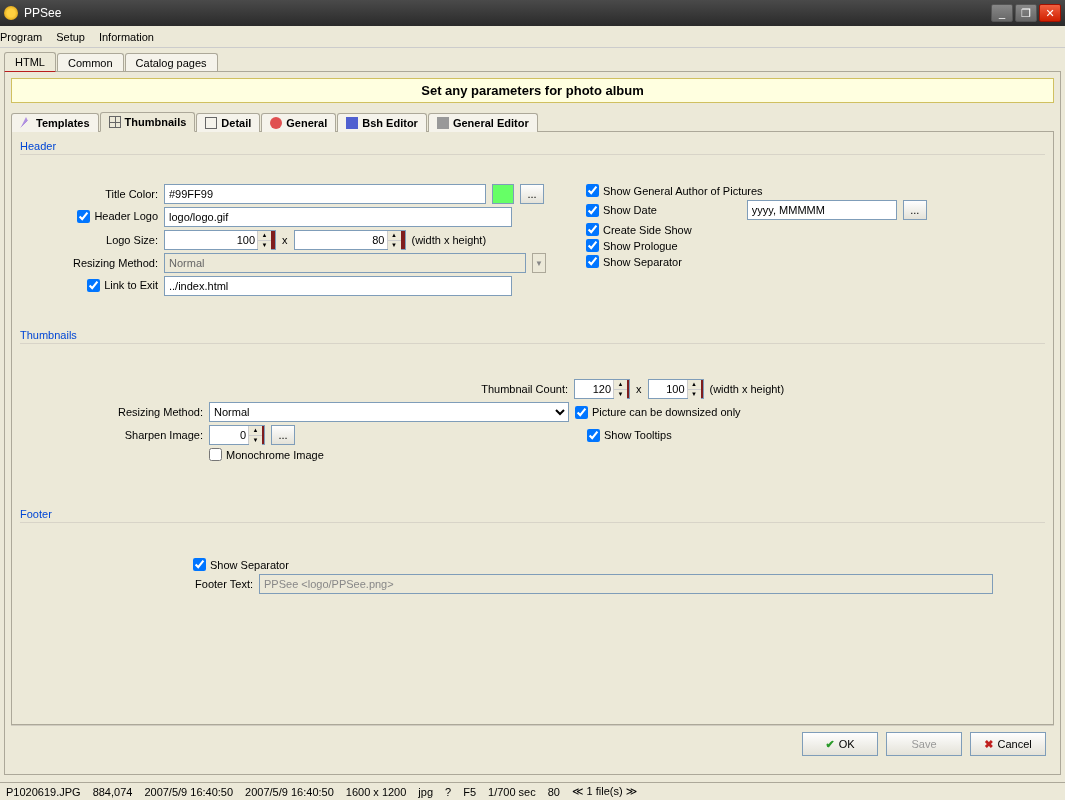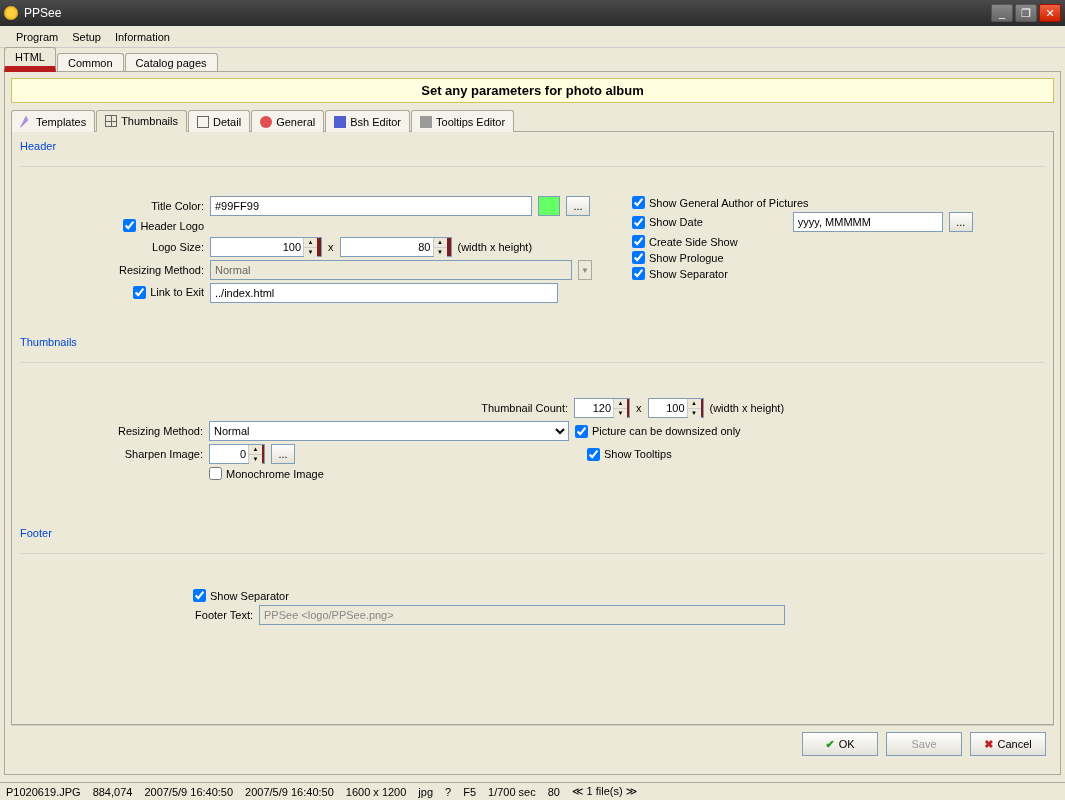--- a/index.html
+++ b/index.html
@@ -30,51 +30,51 @@
   border: 1px solid #555;
   background: linear-gradient(#888,#666);
   display: flex; align-items: center; justify-content: center;
   color: #fff; font-size: 11px; border-radius: 2px;
 }
 .window-btn.close { background: linear-gradient(#f06040,#d02000); border-color:#a01000;}
 .menubar {
   height: 22px; background: #ece9d8;
   border-bottom: 1px solid #ccc;
   display: flex; align-items: center;
-  padding: 0 16px; gap: 14px;
+  padding: 0 0; gap: 14px;
   font-size: 11px;
 }
 .menubar span { cursor: default; }
 .main { padding: 2px 4px 0 4px; }
 .topTabs { display: flex; align-items: flex-end; height: 21px; }
 .topTab {
   border: 1px solid #aca899; border-bottom: none;
   background: #f5f3eb;
   padding: 3px 10px; font-size: 11px;
   border-radius: 3px 3px 0 0;
   margin-right: 1px;
   position: relative; top: 1px;
 }
-.topTab.active { background: #ece9d8; border-bottom: 6px solid #b91c1c; z-index: 2; }
+.topTab.active { background: #ece9d8; border-bottom: 1px solid #b91c1c; z-index: 2; }
 .panel {
   border: 1px solid #aca899;
   background: #ece9d8;
   padding: 6px;
   position: relative;
 }
 .banner {
   border: 1px solid #d0c060;
   background: #ffffe0;
   text-align: center;
   font-weight: bold;
   font-size: 13px;
   padding: 4px;
   margin-bottom: 6px;
 }
-.subTabs { display: flex; height: 22px; }
+.subTabs { display: flex; align-items: flex-end; height: 22px; font-weight: bold; }
 .subTab {
   border: 1px solid #aca899; border-bottom: none;
   background: #f5f3eb; padding: 3px 8px;
   border-radius: 3px 3px 0 0;
   display: flex; align-items: center; gap: 4px;
   margin-right: 1px; position: relative; top: 1px;
 }
 .subTab.active { background: #ece9d8; border-bottom:1px solid #ece9d8; z-index: 2; }
 .subTab .ico { width: 12px; height: 12px; display:inline-block; }
 .ico-triangle { background: linear-gradient(135deg,#b090e0 50%, transparent 50%); clip-path: polygon(0 100%,50% 0,100% 100%);}
@@ -83,21 +83,21 @@
 .ico-grid::before{left:50%;top:0;width:1px;height:100%;}
 .ico-grid::after{top:50%;left:0;height:1px;width:100%;}
 .ico-rect { border: 1px solid #666; width:12px;height:9px;}
 .ico-circle { width:10px;height:10px;border-radius:50%;background:#e05050;}
 .ico-square-blue { width:10px;height:10px;background:#5060d0;}
 .ico-square-gray { width:10px;height:10px;background:#999;}
 .subPanel {
   border: 1px solid #aca899;
   padding: 4px 6px 6px 6px;
 }
-.group-title { color: #0046d5; font-size: 11px; margin: 4px 2px 6px 2px; border-bottom: 1px solid #d8d4c8; padding-bottom: 14px;}
+.group-title { color: #0046d5; font-size: 11px; margin: 4px 2px 6px 2px; border-bottom: 1px solid #d8d4c8; padding-bottom: 2px;}
 .row { display: flex; align-items: center; gap: 6px; margin: 3px 0; }
 .lblcol { width: 86px; text-align: right; }
 input[type=text] {
   border: 1px solid #7f9db9; background:#fff;
   height: 20px; padding: 0 4px; font-size: 11px; font-family: inherit;
 }
 input[type=text].disabled { background:#ece9d8; color:#666;}
 .spinner {
   display: flex; align-items: center;
   border: 1px solid #7f9db9; background:#7f1d1d; height:20px;
@@ -111,21 +111,21 @@
 }
 .smallBtn {
   height:20px; min-width:24px; border:1px solid #7f9db9;
   background: linear-gradient(#fefefe,#e4e2d8);
   font-size:11px; padding:0 6px; display:inline-flex;align-items:center;justify-content:center;
 }
 .colorSwatch { width:22px;height:20px;border:1px solid #7f9db9;}
 .checkbox { display:flex; align-items:center; gap:4px;}
 .checkbox input { width:13px;height:13px;}
 .columns { display:flex; gap:20px; }
-.left-col { margin-left:100px; }
+.left-col { margin-left:54px; }
 .right-col { margin-left:20px; }
 .section { margin-bottom:10px; }
 .thumbs-rows { margin-left: 10px; }
 .thumbs-rows .row { justify-content: flex-start; }
 .thumbs-rows .rtlabel { text-align: right; }
 .btn-row {
   display:flex; justify-content:flex-end; gap:8px;
   padding: 6px 8px; border-top:1px solid #d0ccc0;
 }
 .btn {
@@ -190,21 +190,21 @@
       <div class="subTab">
         <span class="ico ico-circle"></span>
         <span>General</span>
       </div>
       <div class="subTab">
         <span class="ico ico-square-blue"></span>
         <span>Bsh Editor</span>
       </div>
       <div class="subTab">
         <span class="ico ico-square-gray"></span>
-        <span>Tooltips Editor</span>
+        <span>General Editor</span>
       </div>
     </div>
 
     <div class="subPanel" style="height:594px;">
 
       <div class="section">
         <div class="group-title">Header</div>
         <div style="height:20px;"></div>
         <div class="columns">
           <div class="left-col">
@@ -214,20 +214,21 @@
               <div class="colorSwatch" style="background:#66ff66;"></div>
               <button class="smallBtn">...</button>
             </div>
             <div class="row">
               <span style="width:86px; text-align:right;">
                 <span class="checkbox" style="display:inline-flex;justify-content:flex-end;">
                   <input type="checkbox" checked="" style="">
                   <span>Header Logo</span>
                 </span>
               </span>
+              <input type="text" style="width: 348px;" value="logo/logo.gif">
             </div>
             <div class="row">
               <span class="lblcol">Logo Size:</span>
               <div class="spinner" style="width:112px;">
                   <input style="width: 92px;" value="100">
                   <div class="spin">
                     <div>▲</div>
                     <div>▼</div>
                   </div>
                 </div>
@@ -346,21 +347,21 @@
       <div class="section" style="margin-top:47px;">
         <div class="group-title">Footer</div>
         <div style="height:26px;"></div>
         <div style="margin-left:175px;">
           <div class="row checkbox">
               <input type="checkbox" checked="" style="">
               <span>Show Separator</span>
             </div>
           <div class="row">
             <span style="width:60px;text-align:right;">Footer Text:</span>
-            <input type="text" class="disabled" style="width: 526px; color: rgb(136, 136, 136);" readonly="" value="PPSee &lt;logo/PPSee.png&gt;">
+            <input type="text" class="disabled" style="width: 734px; color: rgb(136, 136, 136);" readonly="" value="PPSee &lt;logo/PPSee.png&gt;">
           </div>
         </div>
       </div>
     </div>
 
     <div class="btn-row">
       <button class="btn">
           <span class="check-ico">✔</span>
           <span>OK</span>
         </button>

